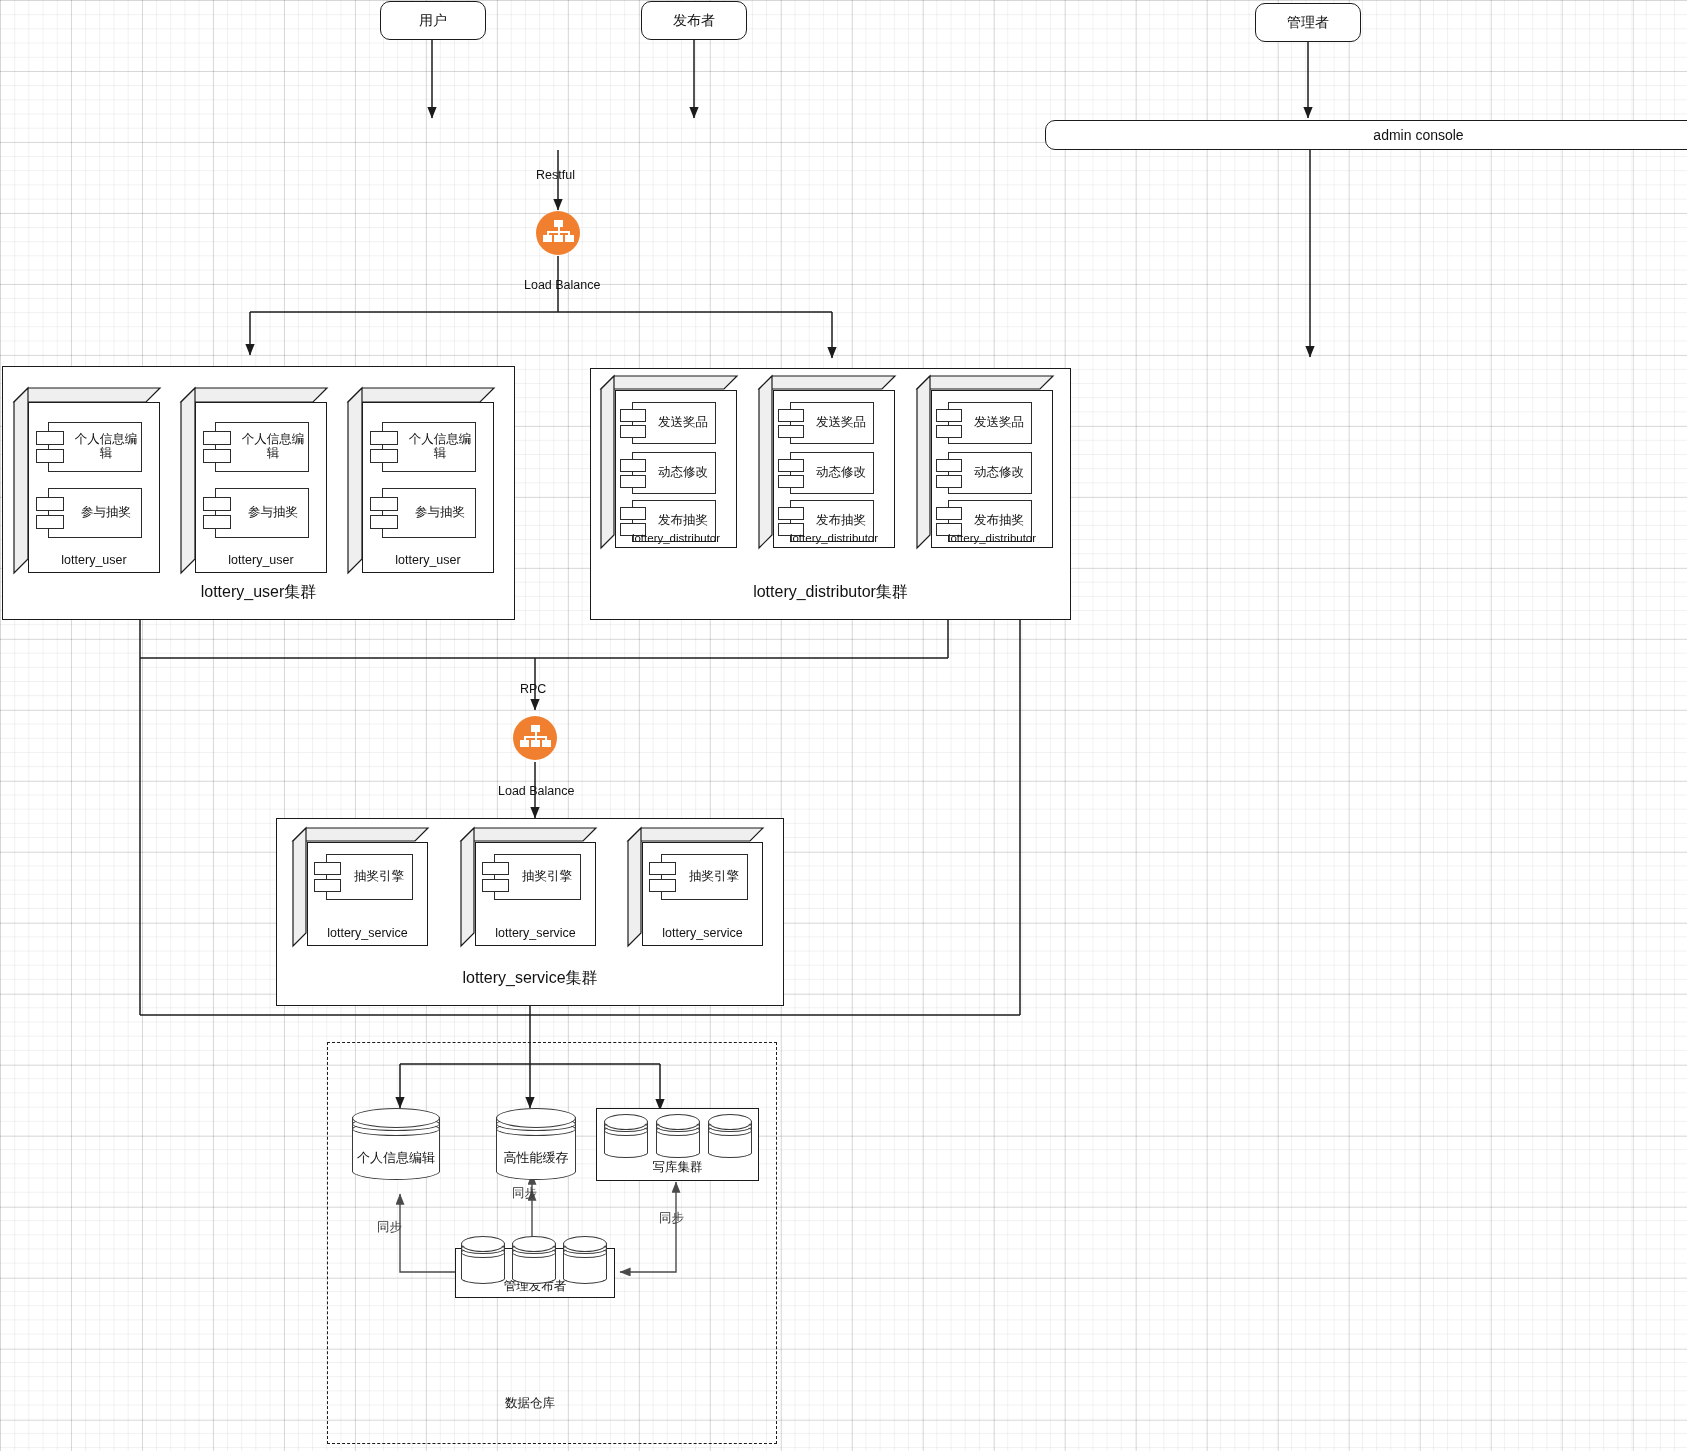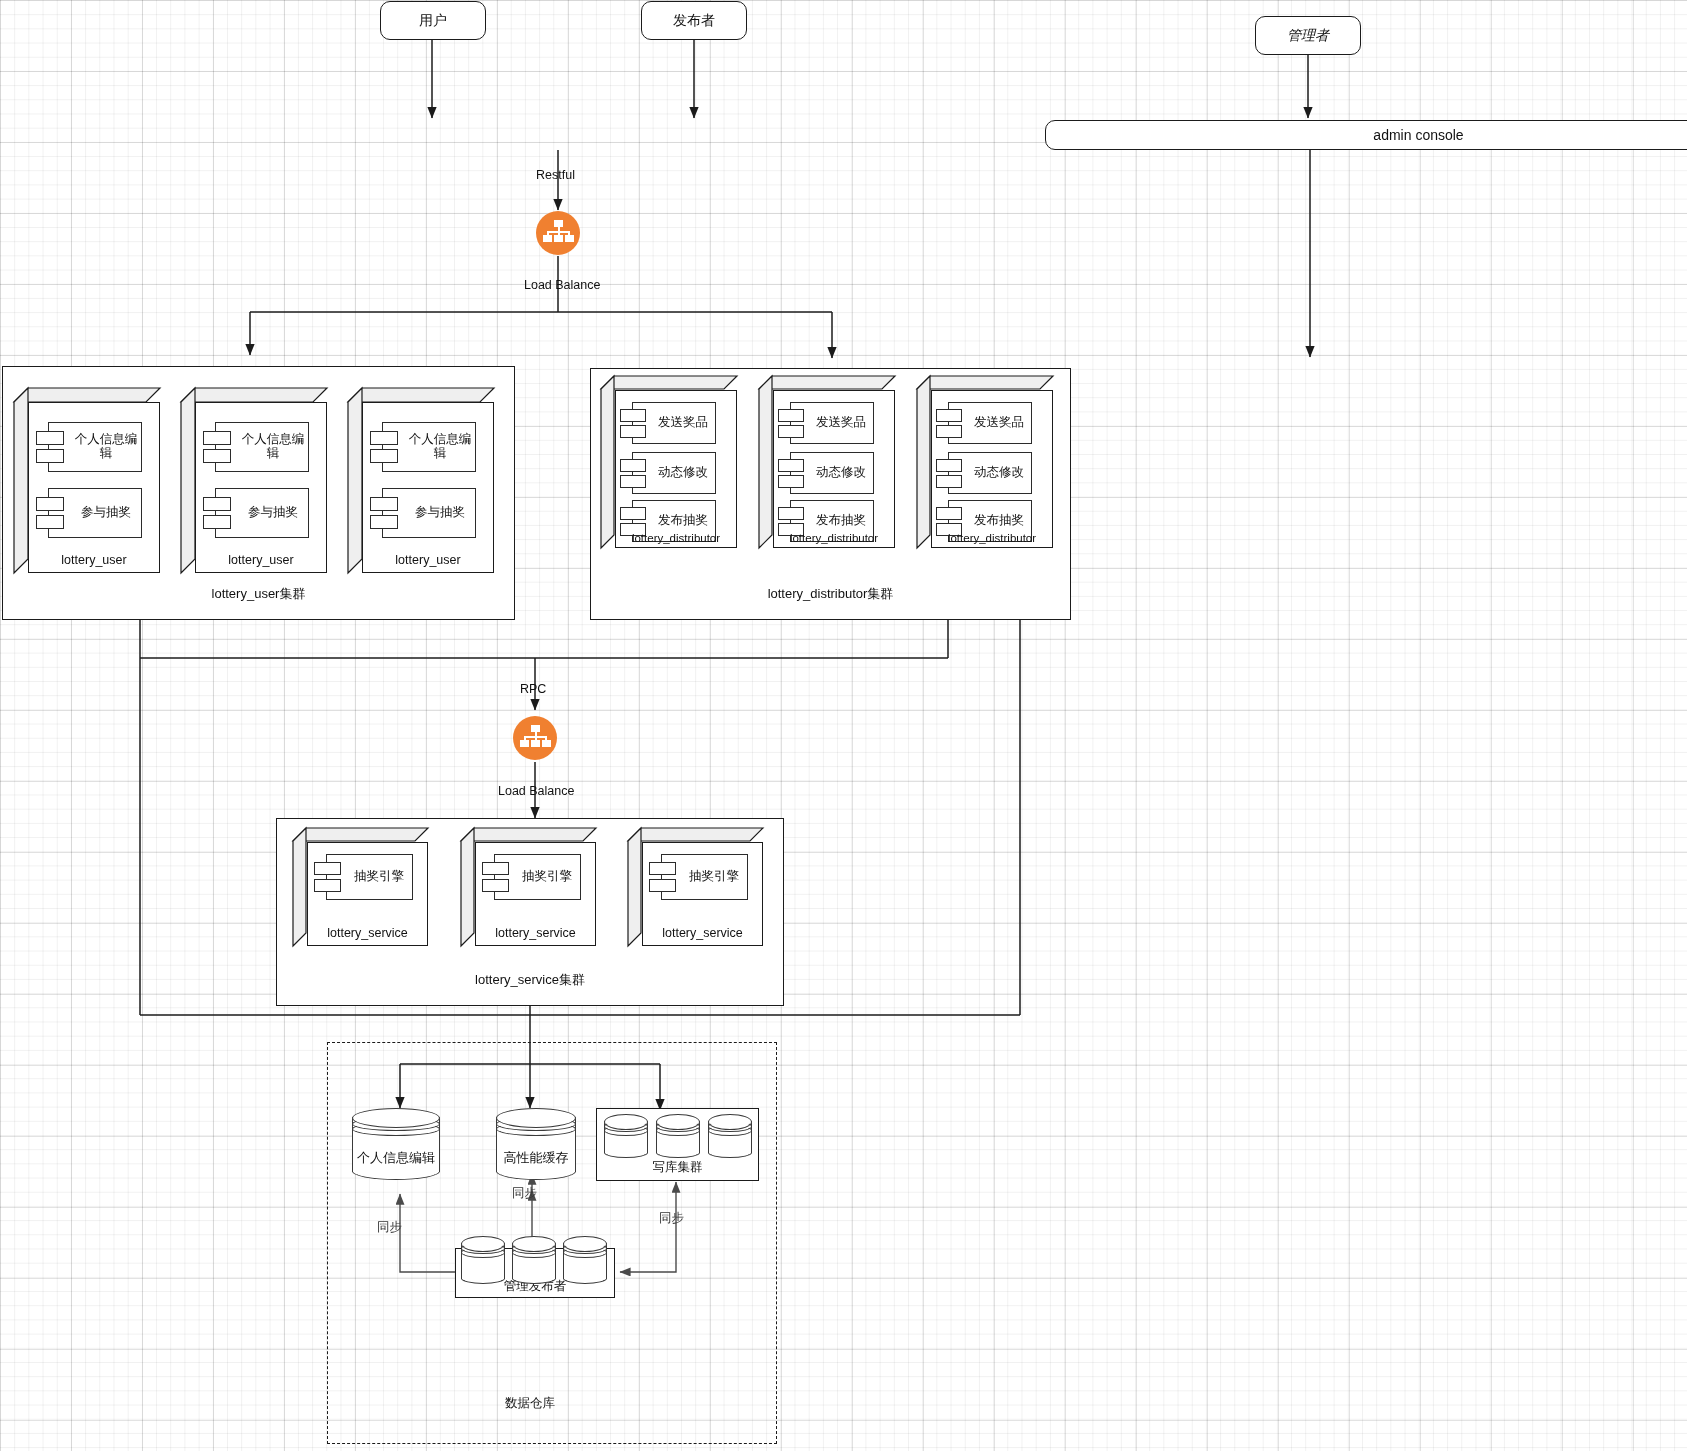--- a/index.html
+++ b/index.html
@@ -36,21 +36,21 @@
     border:1.6px solid #1b1b1b;border-radius:10px;background:#fff;
     display:flex;align-items:center;justify-content:center;
     font-size:14px;color:#111;
   }
 
   
   .cluster{
     border:1.4px solid #1b1b1b;background:#fff;
   }
   .cluster-label{
-    position:absolute;left:0;right:0;text-align:center;font-size:13px;color:#111;
+    position:absolute;left:0;right:0;text-align:center;font-size:16px;color:#111;
   }
 
   
   .node3d{position:absolute;}
   .node3d .face{
     position:absolute;left:14px;top:14px;right:0;bottom:0;
     border:1.3px solid #1b1b1b;background:#fff;
   }
   .node3d svg{position:absolute;left:0;top:0;overflow:visible;}
   .node3d .nodelabel{
@@ -154,21 +154,21 @@
       <path d="M676,1262 L676,1272 L620,1272" marker-end="url(#ahg)"></path>
     </g>
   </svg>
 
   <div class="abs roundbox" style="left:380px;top:1px;width:106px;height:39px;">
     <span>用户</span>
   </div>
   <div class="abs roundbox" style="left:641px;top:1px;width:106px;height:39px;">
     <span>发布者</span>
   </div>
-  <div class="abs roundbox" style="left:1255px;top:16px;width:106px;height:39px;font-style:italic;">
+  <div class="abs roundbox" style="left:1255px;top:3px;width:106px;height:39px;">
     <span>管理者</span>
   </div>
 
   <div class="abs barbox" style="left:1045px;top:120px;width:747px;height:30px;">
     <span>admin console</span>
   </div>
 
   <div class="edgelabel" style="left:536px;top:168px;">Restful</div>
   <div class="lb" style="left:536px;top:211px;">
     <div class="glyph">

